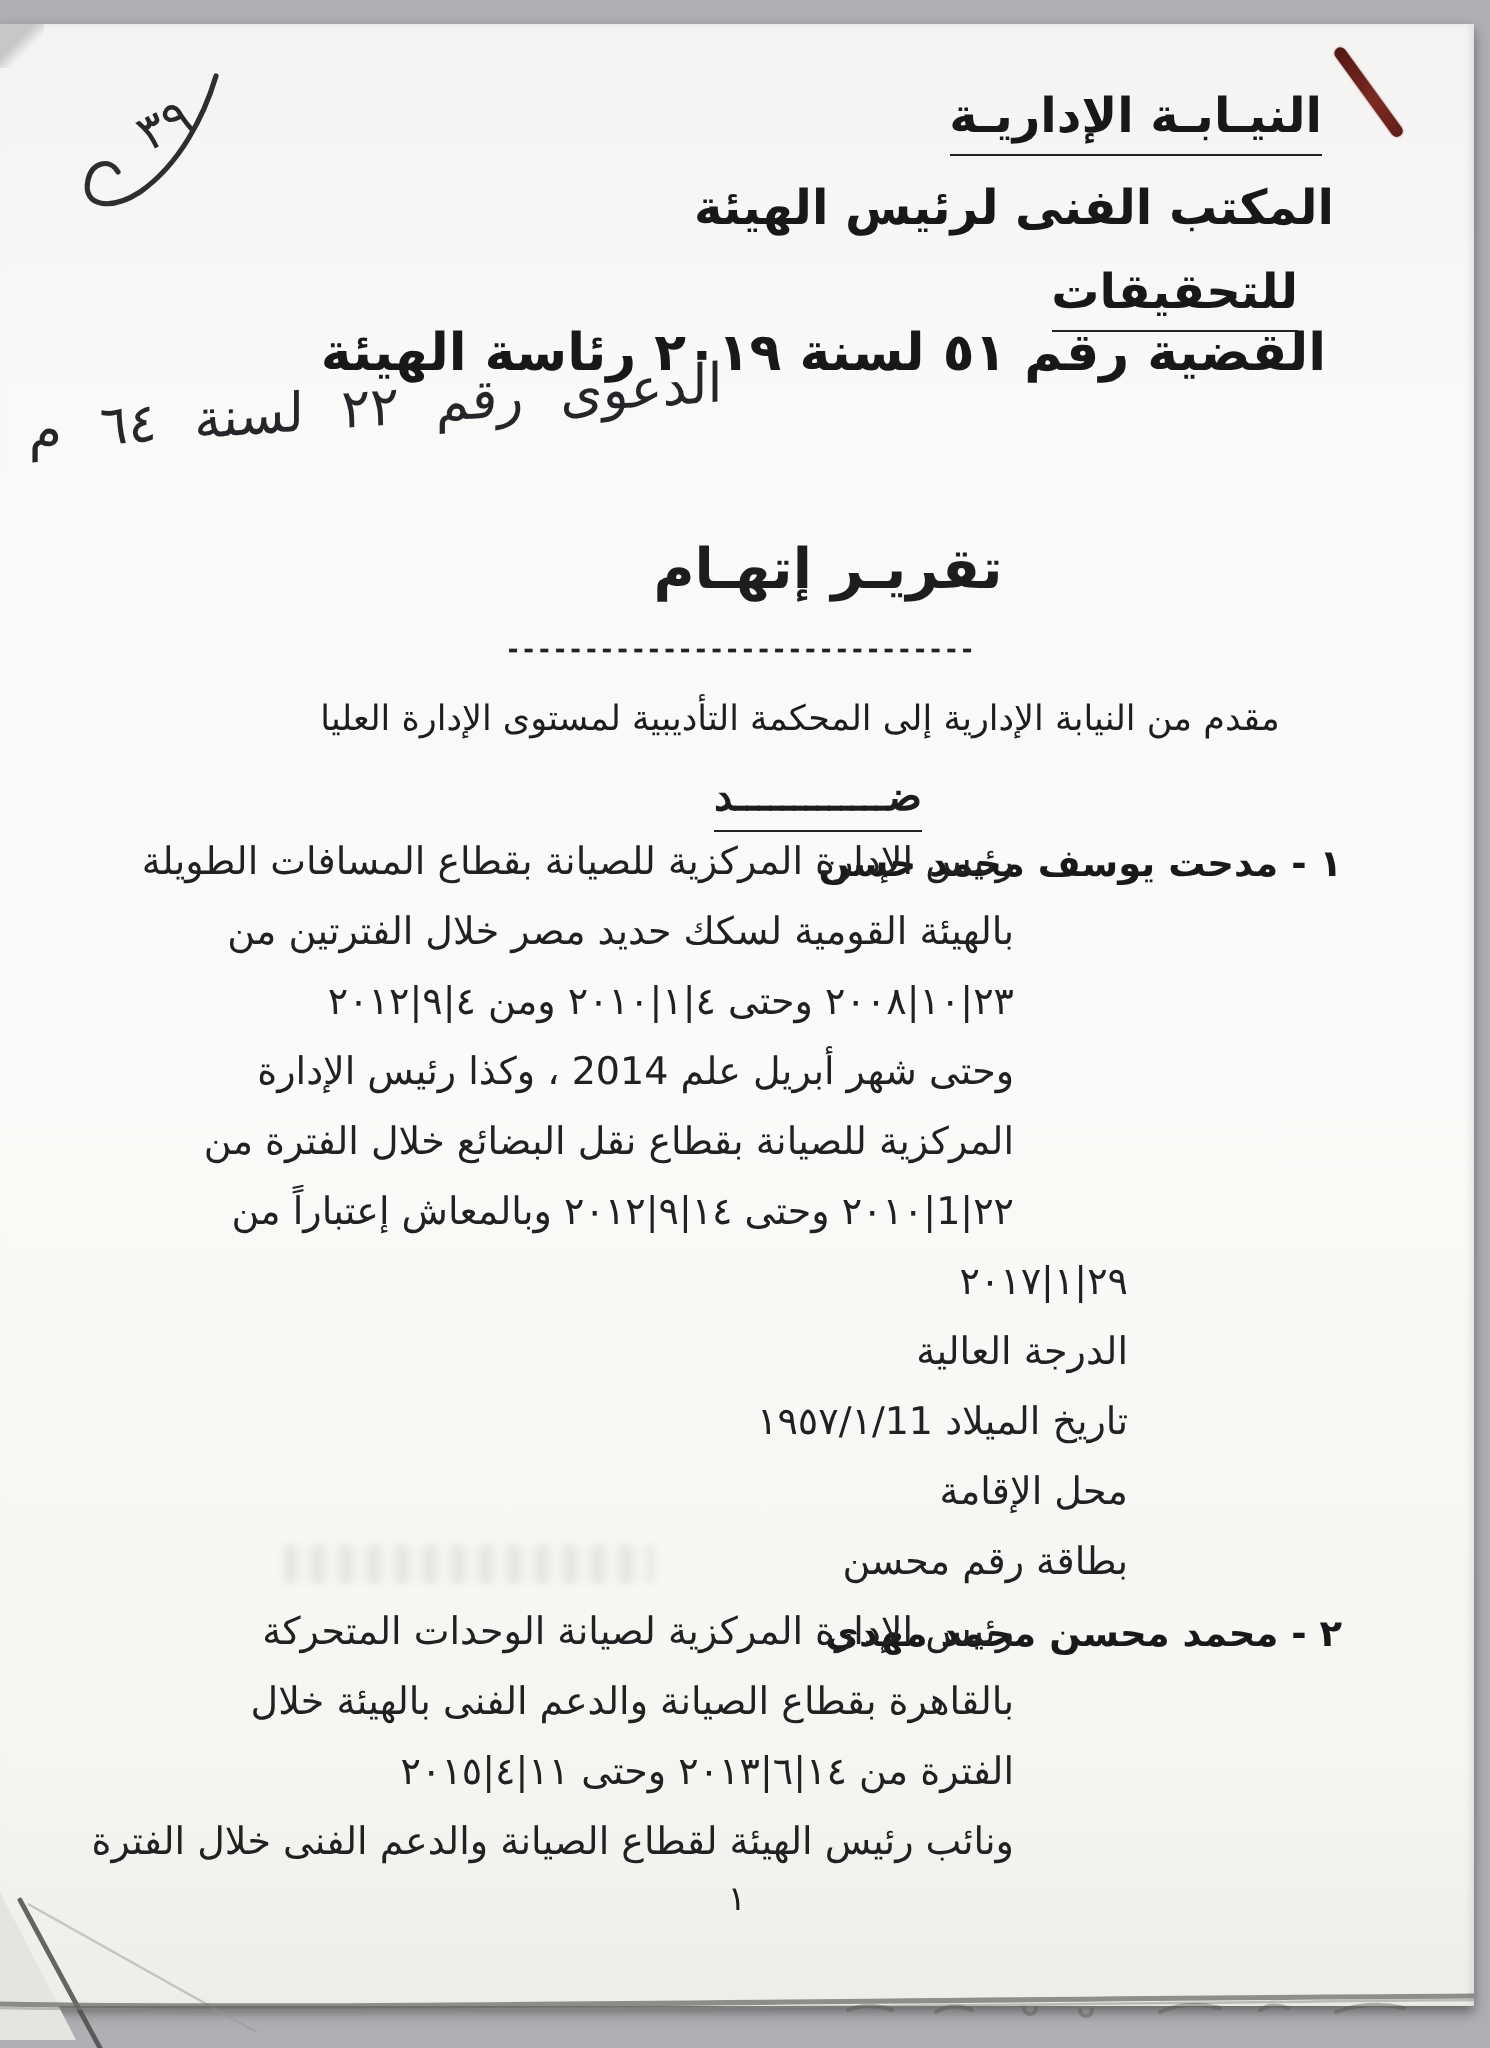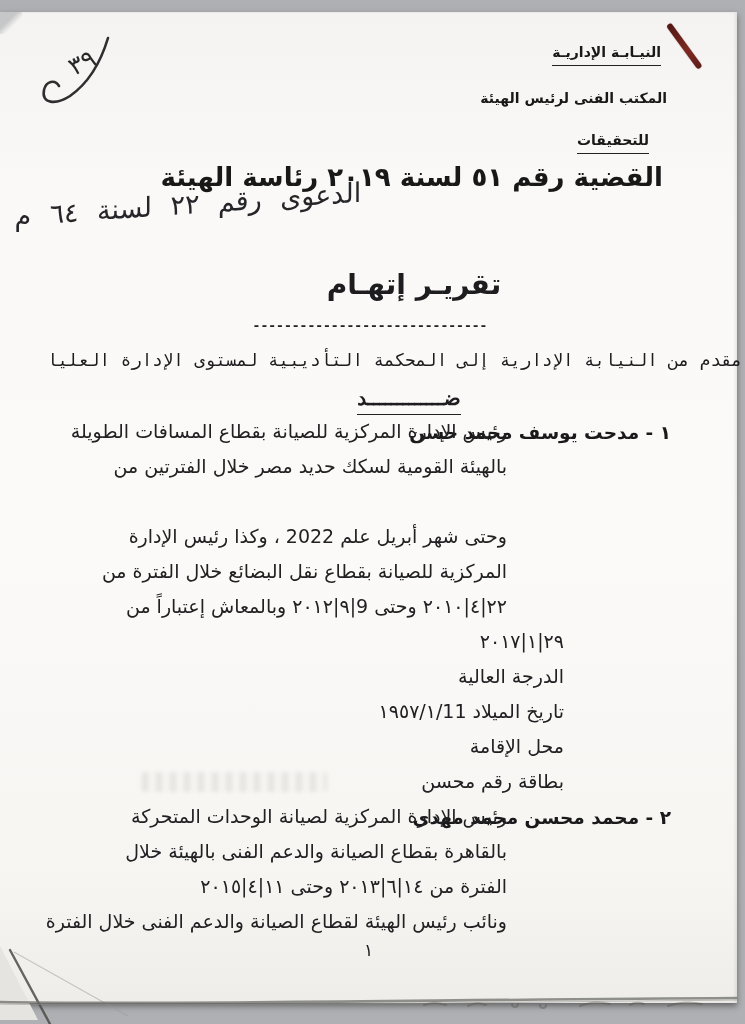--- a/index.html
+++ b/index.html
@@ -14,21 +14,21 @@
     background:linear-gradient(180deg,#f4f3f1 0%,#faf9f7 18%,#fbfaf8 55%,#f6f5f2 88%,#eeedea 100%);
     box-shadow:0 3px 6px rgba(40,40,40,.55), inset -2px 0 3px rgba(0,0,0,.08);
     color:#1d1d1f;
   }
   .page::before{ 
     content:"";position:absolute;left:0;top:0;width:22px;height:22px;
     background:linear-gradient(135deg,#c6c7c9 0%,#c6c7c9 38%,rgba(198,199,201,0) 62%);
   }
   .t{position:absolute;direction:rtl;white-space:nowrap;}
   .bold{font-weight:bold;}
-  .hdr{right:76px;text-align:right;font-size:14px;font-weight:bold;color:#181819;}
+  .hdr{right:76px;text-align:right;font-size:24px;font-weight:bold;color:#181819;}
   .underlined{border-bottom:1.6px solid #222;padding-bottom:5px;}
   .center{left:0;width:737px;text-align:center;}
   .handwritten{
     font-size:27px;color:#26262a;font-weight:500;
     transform:rotate(-4deg) skewX(-4deg);transform-origin:left top;
     word-spacing:10px;
   }
   .detail-line{left:135px;width:372px;text-align:right;font-size:19px;color:#212123;}
   .shift-right{transform:translateX(57px);}
   .name{right:66px;text-align:right;font-size:18.5px;font-weight:bold;color:#19191b;}
@@ -68,32 +68,33 @@
   <div class="t hdr" style="top:120px;right:88px;">
     <span class="underlined">للتحقيقات</span>
   </div>
   <div class="t hdr" style="top:150px;right:74px;font-size:26px;">القضية رقم ٥١ لسنة ٢٠١٩ رئاسة الهيئة</div>
 
   <div class="t handwritten" style="left:26px;top:188px;width:336px;text-align:center;">الدعوى رقم ٢٢ لسنة ٦٤ م</div>
 
   <div class="t center bold" style="top:256px;left:94px;width:640px;font-size:28px;">تقريـر إتهـام</div>
   <div class="t center divider" style="top:306px;left:50px;width:640px;">------------------------------</div>
 
-  <div class="t center" style="top:338px;left:58px;width:684px;font-size:17.5px;font-family:Liberation Mono, monospace;">مقدم من النيابة الإدارية إلى المحكمة التأديبية لمستوى الإدارة العليا</div>
+  <div class="t center" style="top:338px;left:58px;width:684px;font-size:17.5px;">مقدم من النيابة الإدارية إلى المحكمة التأديبية لمستوى الإدارة العليا</div>
 
   <div class="t center bold" style="top:374px;left:74px;width:670px;font-size:20px;font-family:Liberation Serif, serif;">
     <span class="underlined">ضـــــــــــــد</span>
   </div>
 
   <div class="t name" style="top:410px;">١ - مدحت يوسف محمد حسن</div>
   <div class="t detail-line" style="top:408px;">رئيس الإدارة المركزية للصيانة بقطاع المسافات الطويلة</div>
   <div class="t detail-line" style="top:443px;">بالهيئة القومية لسكك حديد مصر خلال الفترتين من</div>
-  <div class="t detail-line" style="top:513px;">وحتى شهر أبريل علم 2022 ، وكذا رئيس الإدارة</div>
+  <div class="t detail-line" style="top:478px;">٢٣|١٠|٢٠٠٨ وحتى ٤|١|٢٠١٠ ومن ٤|٩|٢٠١٢</div>
+  <div class="t detail-line" style="top:513px;">وحتى شهر أبريل علم 2014 ، وكذا رئيس الإدارة</div>
   <div class="t detail-line" style="top:548px;">المركزية للصيانة بقطاع نقل البضائع خلال الفترة من</div>
-  <div class="t detail-line" style="top:583px;">٢٢|٤|٢٠١٠ وحتى 9|٩|٢٠١٢ وبالمعاش إعتباراً من</div>
+  <div class="t detail-line" style="top:583px;">٢٢|1|٢٠١٠ وحتى ١٤|٩|٢٠١٢ وبالمعاش إعتباراً من</div>
   <div class="t detail-line shift-right" style="top:618px;">٢٩|١|٢٠١٧</div>
   <div class="t detail-line shift-right" style="top:653px;">الدرجة العالية</div>
   <div class="t detail-line shift-right" style="top:688px;">تاريخ الميلاد ١٩٥٧/١/11</div>
   <div class="t detail-line shift-right" style="top:723px;">محل الإقامة</div>
   <div class="t detail-line shift-right" style="top:758px;">بطاقة رقم محسن</div>
   <div class="id-redaction"></div>
 
   <div class="t name" style="top:795px;">٢ - محمد محسن محمد مهدى</div>
   <div class="t detail-line" style="top:793px;">رئيس الإدارة المركزية لصيانة الوحدات المتحركة</div>
   <div class="t detail-line" style="top:828px;">بالقاهرة بقطاع الصيانة والدعم الفنى بالهيئة خلال</div>

